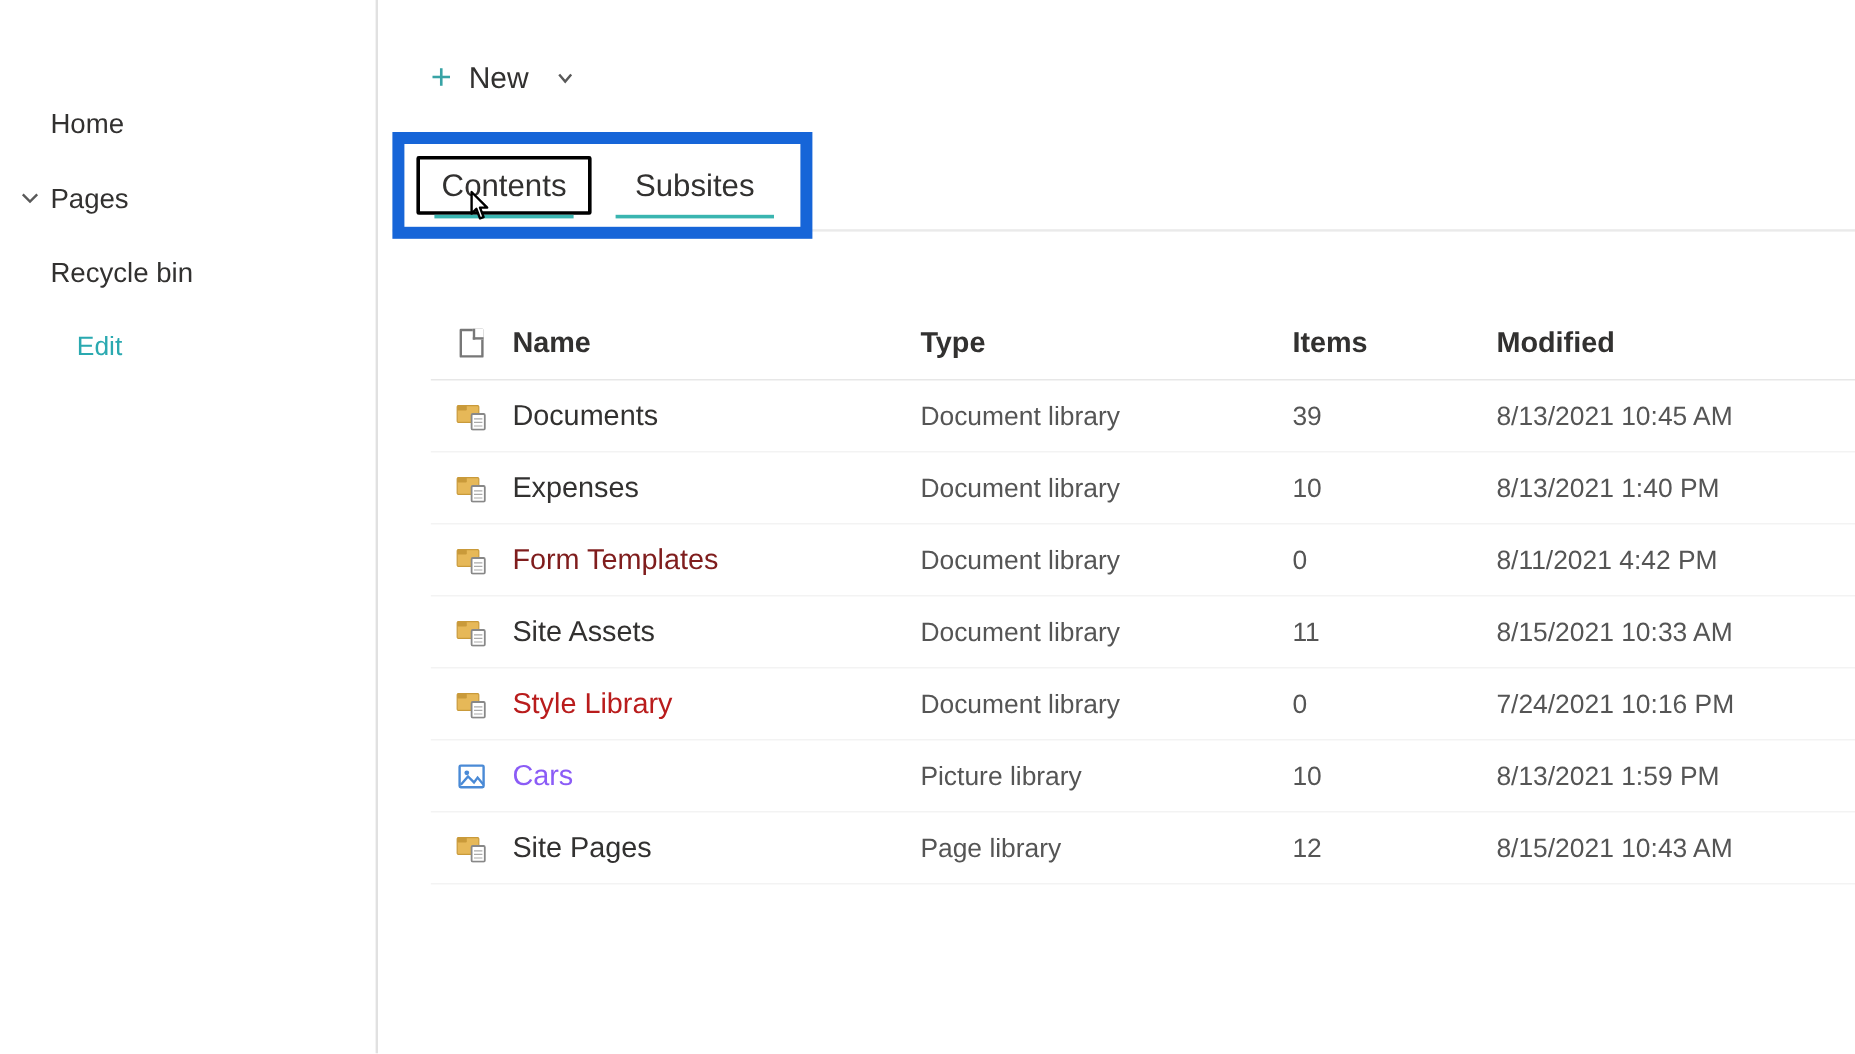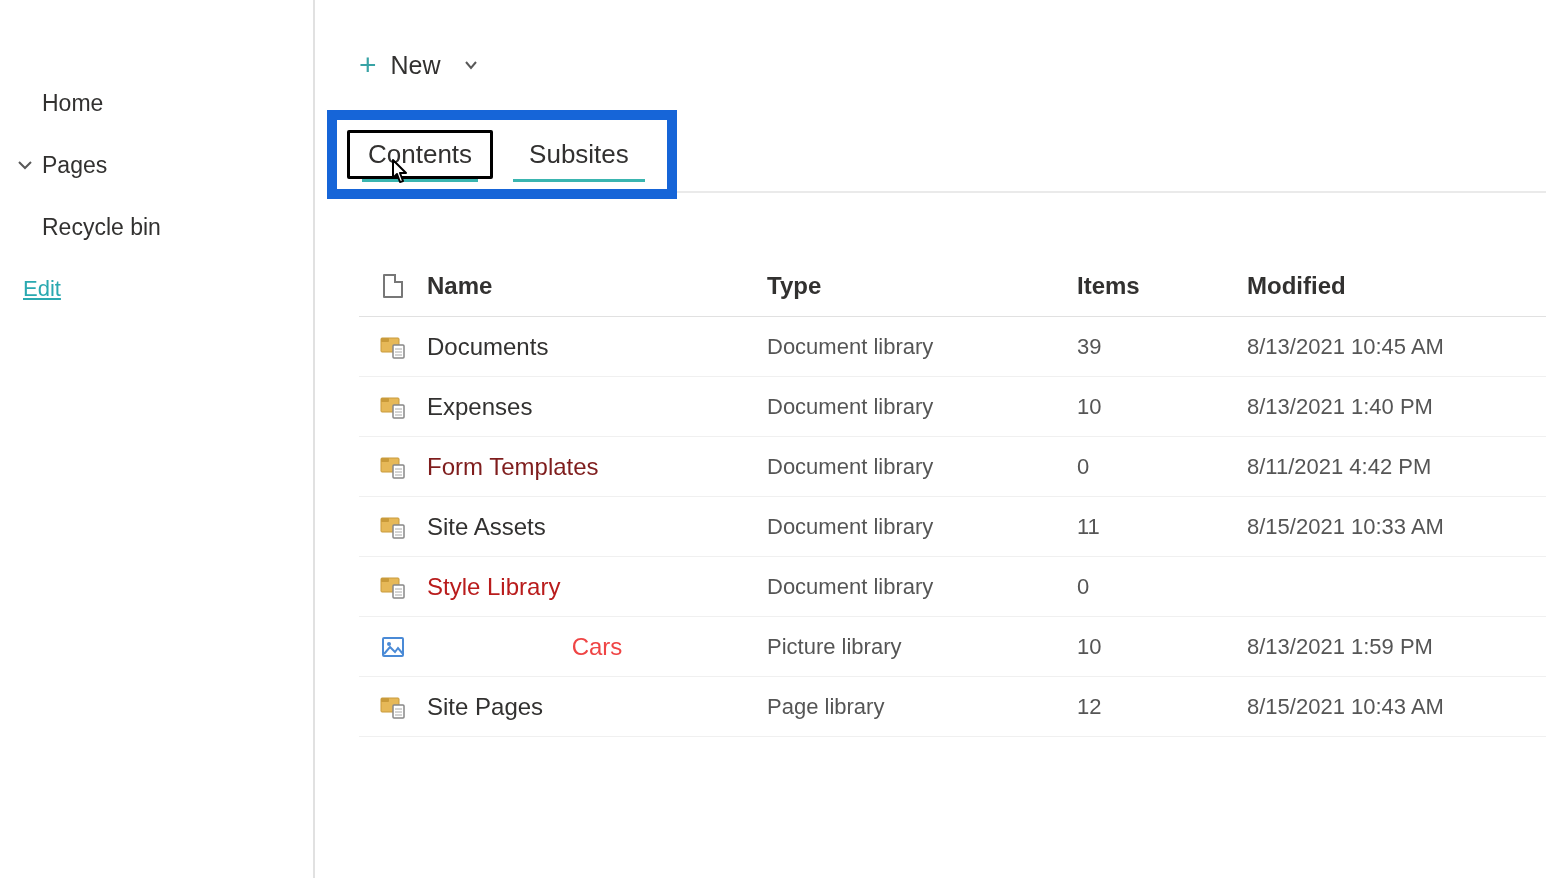--- a/index.html
+++ b/index.html
@@ -2,21 +2,21 @@
 <html><head>
 <meta charset="utf-8">
 <style>
   * { box-sizing: border-box; margin: 0; padding: 0; }
   body { font-family: "Segoe UI", Arial, sans-serif; background: #fff; color: #323130; width: 1546px; height: 878px; overflow: hidden; }
   .layout { display: flex; height: 100%; }
   .sidebar { width: 315px; border-right: 2px solid #e1e1e1; padding-top: 72px; }
   .nav-item { display: flex; align-items: center; height: 62px; padding-left: 42px; font-size: 23px; color: #323130; cursor: pointer; }
   .nav-item.pages { padding-left: 8px; }
   .nav-item .chev { width: 34px; display: inline-flex; justify-content: center; color: #595959; }
-  .nav-edit { padding-left: 23px; margin-top: 18px; color: #2aa9b0; font-size: 22px; cursor: pointer; text-decoration: underline; }
+  .nav-edit { padding-left: 64px; margin-top: 18px; color: #2aa9b0; font-size: 22px; cursor: pointer; }
   .main { flex: 1; padding-top: 20px; padding-left: 0; }
   .toolbar { height: 90px; display: flex; align-items: center; padding-left: 44px; }
   .new-btn { display: inline-flex; align-items: center; gap: 14px; cursor: pointer; color: #323130; font-size: 25px; }
   .plus-icon { color: #38a3a5; font-size: 30px; font-weight: 200; line-height: 1; }
   .chev-down { color: #595959; margin-left: 8px; }
   .highlight-box { display: inline-flex; border: 10px solid #1665d8; padding: 10px 20px 10px 10px; margin-left: 12px; align-items: center; gap: 18px; position: relative; }
   .tab-btn { font-size: 26px; color: #323130; padding: 6px 18px; cursor: pointer; position: relative; }
   .tab-btn.active-box { border: 3px solid #000; border-radius: 2px; }
   .tab-underline { position: absolute; left: 12px; right: 12px; bottom: -6px; height: 3px; background: #3ab5b0; }
   .tab-underline.subsite { left: 2px; right: 2px; }
@@ -171,30 +171,31 @@
                 <rect x="1" y="3" width="8" height="4" rx="1" fill="#c99a3a"></rect>
                 <rect x="13" y="10" width="11" height="13" rx="1" fill="#fff" stroke="#888" stroke-width="1.5"></rect>
                 <line x1="15" y1="14" x2="22" y2="14" stroke="#aaa" stroke-width="1"></line>
                 <line x1="15" y1="17" x2="22" y2="17" stroke="#aaa" stroke-width="1"></line>
                 <line x1="15" y1="20" x2="22" y2="20" stroke="#aaa" stroke-width="1"></line>
               </svg>
             </div>
             <div class="col-name" style="color:#b91c1c;">Style Library</div>
             <div class="col-type">Document library</div>
             <div class="col-items">0</div>
+            <div class="col-mod">7/24/2021 10:16 PM</div>
           </div>
           <div class="trow">
             <div class="col-icon">
               <svg width="24" height="24" viewBox="0 0 24 24">
                 <rect x="2" y="3" width="20" height="18" rx="1" fill="none" stroke="#4a8ad6" stroke-width="2"></rect>
                 <circle cx="8" cy="9" r="2" fill="#4a8ad6"></circle>
                 <polyline points="3,19 9,12 14,17 17,13 22,19" fill="none" stroke="#4a8ad6" stroke-width="2"></polyline>
               </svg>
             </div>
-            <div class="col-name" style="color:#ef4444;text-align:center;">Cars</div>
+            <div class="col-name" style="color:#8b5cf6;">Cars</div>
             <div class="col-type">Picture library</div>
             <div class="col-items">10</div>
             <div class="col-mod">8/13/2021 1:59 PM</div>
           </div>
           <div class="trow">
             <div class="col-icon">
               <svg width="26" height="24" viewBox="0 0 26 24">
                 <rect x="1" y="3" width="18" height="14" rx="1" fill="#e6b858" stroke="#c99a3a" stroke-width="1"></rect>
                 <rect x="1" y="3" width="8" height="4" rx="1" fill="#c99a3a"></rect>
                 <rect x="13" y="10" width="11" height="13" rx="1" fill="#fff" stroke="#888" stroke-width="1.5"></rect>

